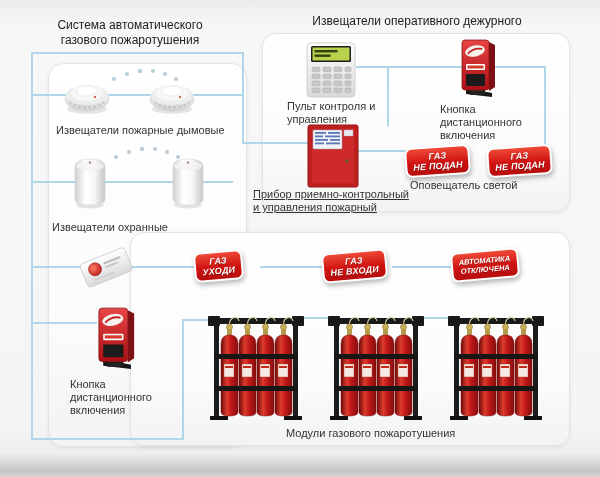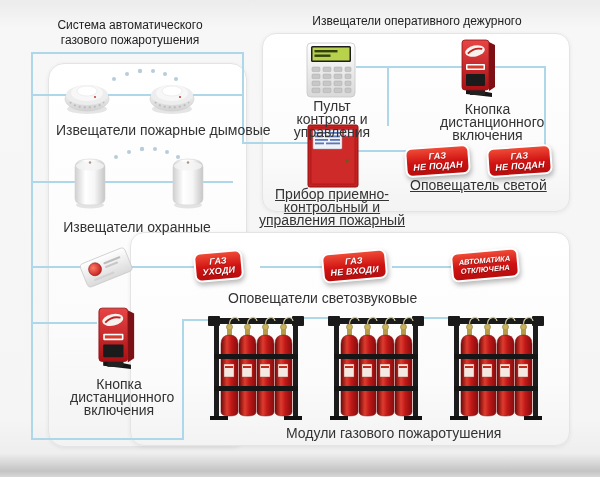--- a/index.html
+++ b/index.html
@@ -6,21 +6,21 @@
   .page{
     position:relative;width:600px;height:477px;overflow:hidden;
     font-family:"Liberation Sans", sans-serif;
     background:linear-gradient(180deg,#ececec 0%,#f7f7f7 6%,#f5f5f5 88%,#efefef 94%);
   }
   .bottom-band{position:absolute;left:0;bottom:0;width:600px;height:24px;
     background:linear-gradient(180deg,rgba(220,220,220,0) 0%,#c4c4c4 75%,#d8d8d8 100%);}
   .zone{position:absolute;background:linear-gradient(180deg,#ffffff 0%,#fbfbfb 70%,#f3f3f3 100%);
     border:1px solid #e4e4e4;border-radius:16px;box-shadow:0 1px 4px rgba(0,0,0,.07);z-index:1;}
   .cline{position:absolute;background:#aed8ea;z-index:2;}
-  .lbl{position:absolute;font-size:14px;line-height:13px;color:#333;text-align:center;z-index:4;}
+  .lbl{position:absolute;font-size:11px;line-height:13px;color:#333;z-index:4;}
   .title{position:absolute;font-size:12px;line-height:15px;color:#222;text-align:center;z-index:4;}
   .dev{position:absolute;z-index:3;}
   .sign{position:absolute;background:#fff;border-radius:7px;padding:2px;
     box-shadow:1px 3px 5px rgba(0,0,0,.28);z-index:5;}
   .sign-inner{background:linear-gradient(180deg,#ef4a36 0%,#cf1212 55%,#b90d0d 100%);
     border-radius:5px;color:#fff;font-weight:bold;font-style:italic;text-align:center;
     display:flex;flex-direction:column;justify-content:center;padding:2px 6px;min-height:22px;}
   .sign-line{font-size:9px;line-height:10px;letter-spacing:.2px;white-space:nowrap;
     text-shadow:0 1px 1px rgba(0,0,0,.35);}
   .sign.small .sign-line{font-size:7.5px;line-height:9px;letter-spacing:0;}
@@ -289,41 +289,40 @@
       <span class="sign-line">ГАЗ</span>
       <span class="sign-line">НЕ ПОДАН</span>
     </div>
   </div>
   <div class="sign" style="left:487px;top:146px;transform:rotate(-4deg);">
     <div class="sign-inner">
       <span class="sign-line">ГАЗ</span>
       <span class="sign-line">НЕ ПОДАН</span>
     </div>
   </div>
-  <div class="lbl" style="left:410px;top:179px;width:120px;white-space:nowrap;text-decoration:underline;">Оповещатель светой</div>
+  <div class="lbl" style="left:410px;top:179px;width:120px;white-space:nowrap;">Оповещатель светой</div>
 
   <div class="sign" style="left:194px;top:251px;transform:rotate(-5deg);">
     <div class="sign-inner">
       <span class="sign-line">ГАЗ</span>
       <span class="sign-line">УХОДИ</span>
     </div>
   </div>
   <div class="sign" style="left:322px;top:251px;transform:rotate(-5deg);">
     <div class="sign-inner">
       <span class="sign-line">ГАЗ</span>
       <span class="sign-line">НЕ ВХОДИ</span>
     </div>
   </div>
   <div class="sign small" style="left:451px;top:250px;transform:rotate(-5deg);">
     <div class="sign-inner">
       <span class="sign-line">АВТОМАТИКА</span>
       <span class="sign-line">ОТКЛЮЧЕНА</span>
     </div>
   </div>
-  <div class="lbl" style="left:228px;top:292px;width:164px;white-space:nowrap;">Оповещатели светозвуковые</div>
 
   <svg class="dev" style="left:208px;top:310px;" width="96" height="112">
       <use href="#rack"></use>
     </svg>
   <svg class="dev" style="left:328px;top:310px;" width="96" height="112">
       <use href="#rack"></use>
     </svg>
   <svg class="dev" style="left:448px;top:310px;" width="96" height="112">
       <use href="#rack"></use>
     </svg>

